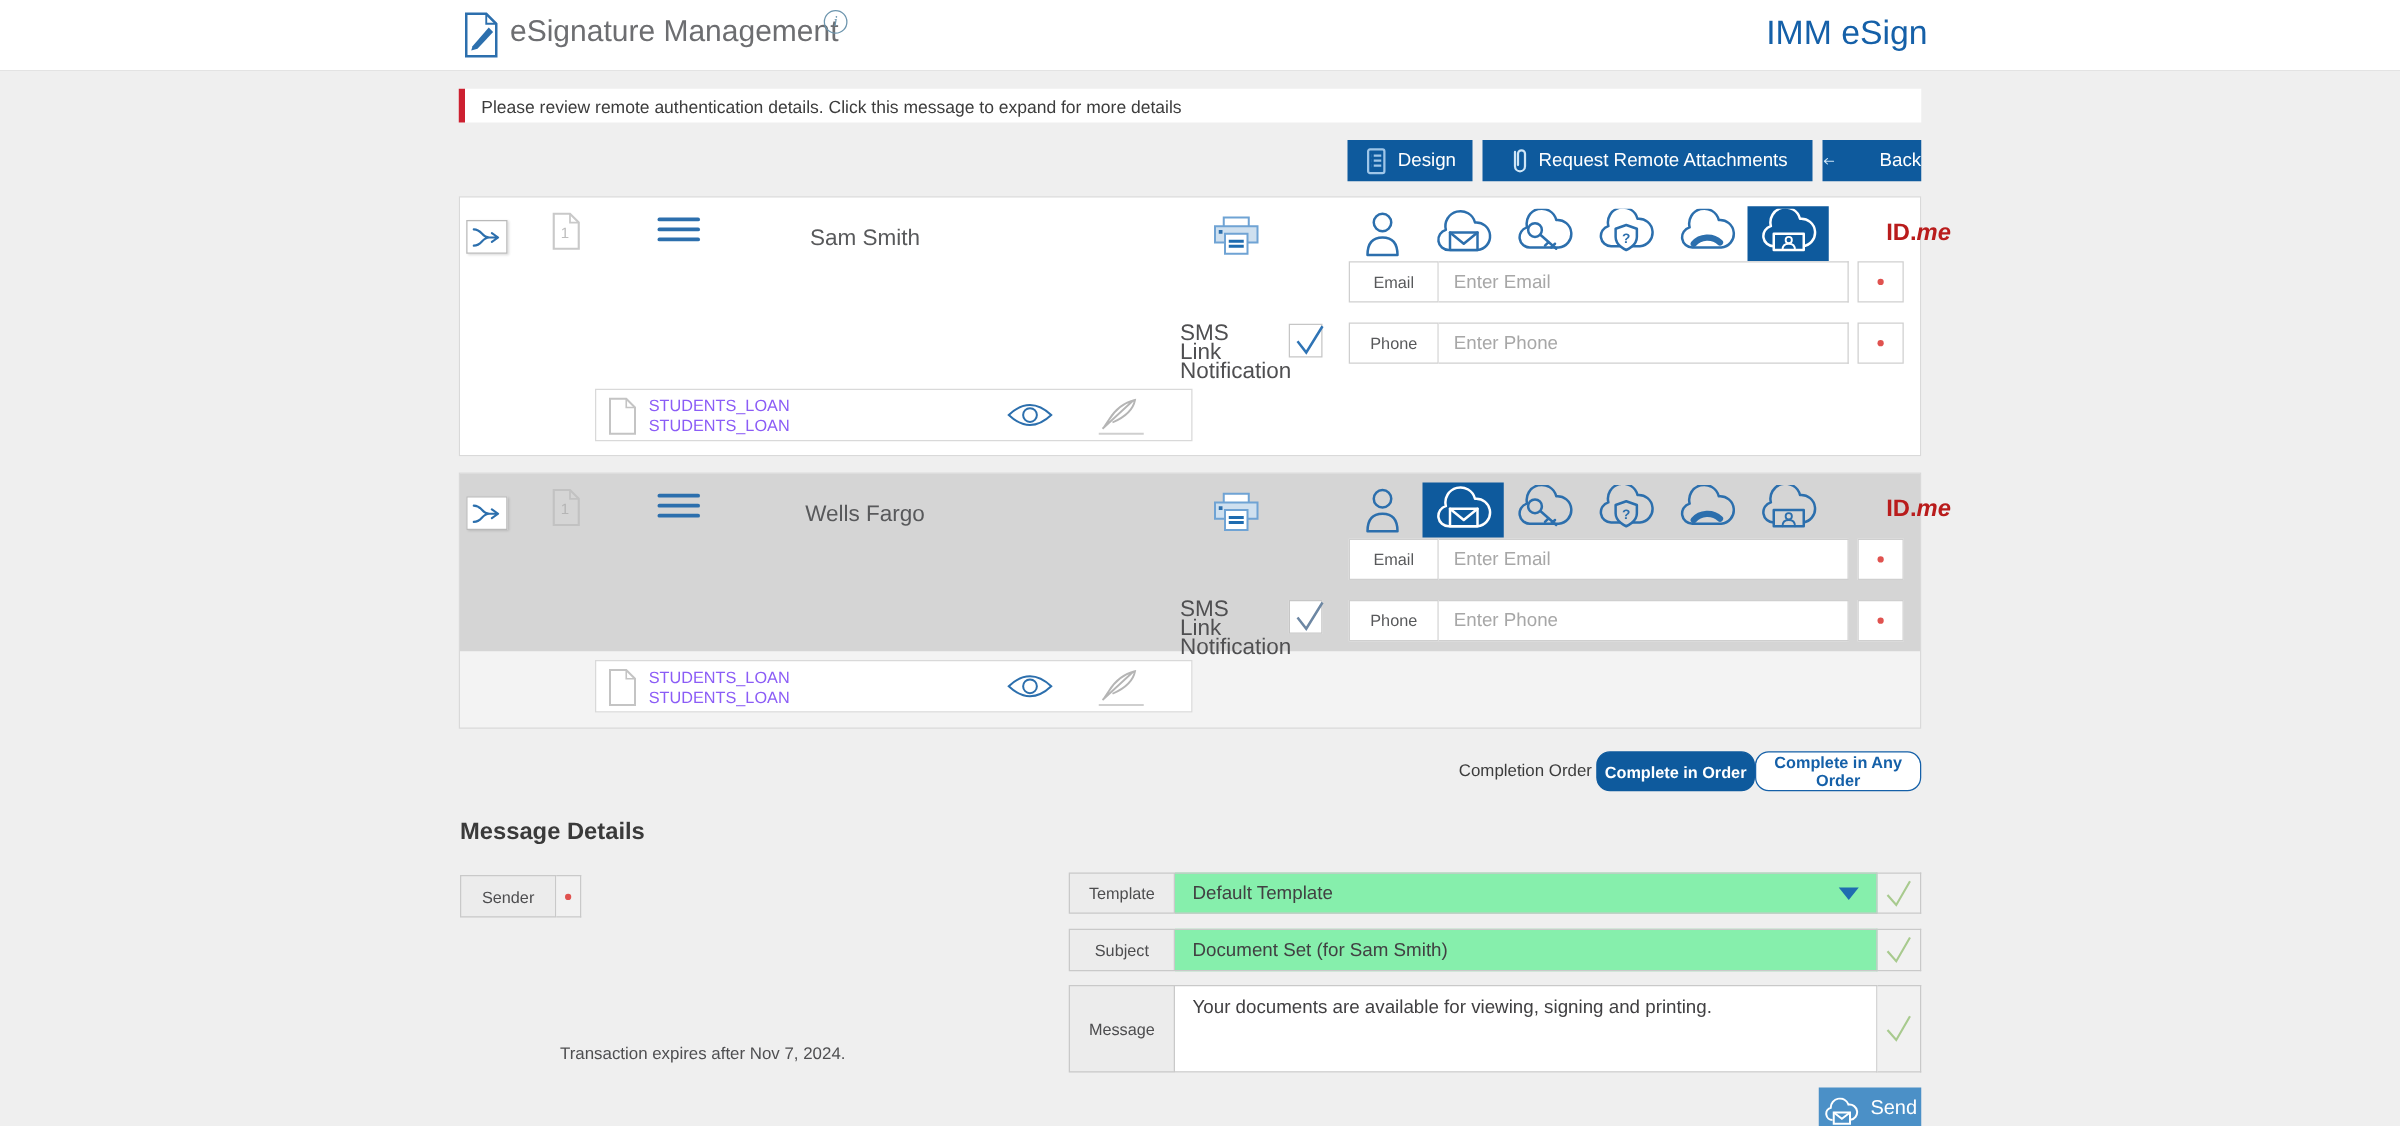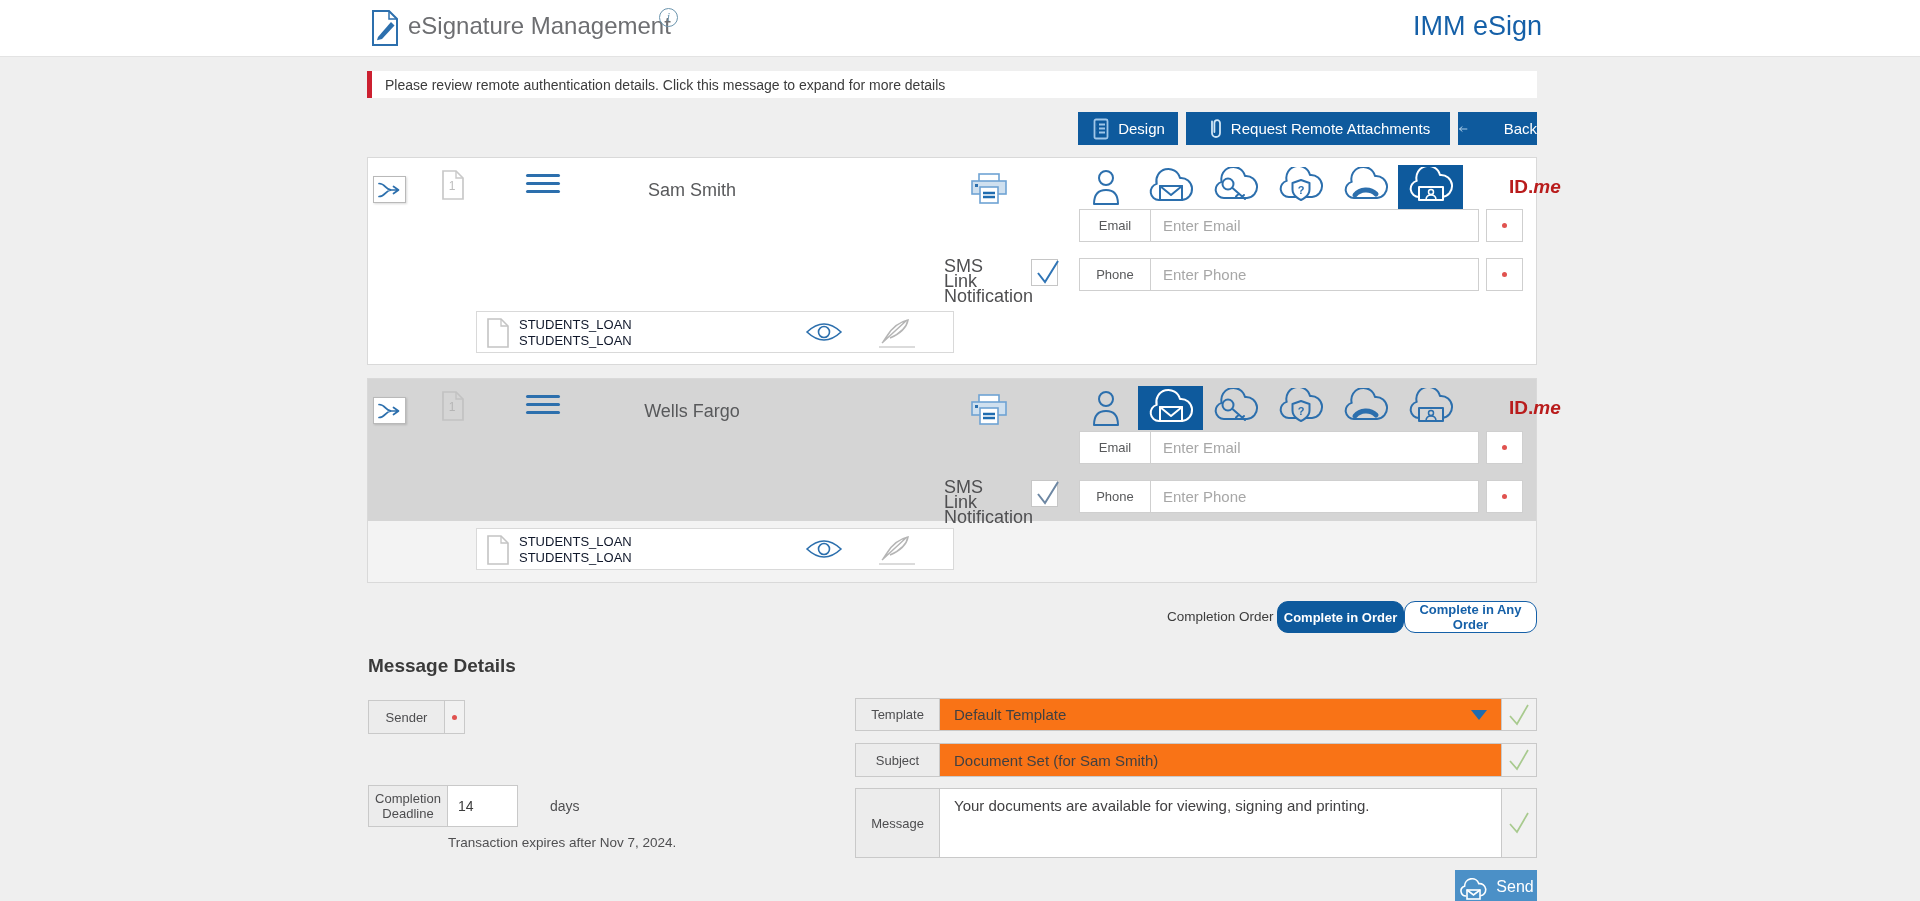--- a/index.html
+++ b/index.html
@@ -54,21 +54,21 @@
   .req-dot { width:5px; height:5px; border-radius:50%; background:#e0524f; }
 
   .sms-label { position:absolute; left:576px; top:101px; width:72px; font-size:18px; line-height:15px; color:#4f4f51; }
   .sms-box { position:absolute; left:663px; top:101px; width:27px; height:27px; background:#fff; border:1px solid #c6c6c6; cursor:pointer; }
   .sms-box svg { position:absolute; left:2px; top:-3px; }
 
   .doc-box { position:absolute; left:108px; width:478px; height:42px; background:#ffffff; border:1px solid #d9d9d9; }
   .card-sam .doc-box { top:153px; }
   .card-wells .doc-box { top:149px; }
   .doc-page { position:absolute; left:9px; top:5px; }
-  .doc-names { position:absolute; left:42px; top:5px; font-size:13px; line-height:16px; color:#0f172a; }
+  .doc-names { position:absolute; left:42px; top:5px; font-size:13px; line-height:16px; color:#8b5cf6; }
   .eye-btn { position:absolute; left:328px; top:9px; background:none; border:none; cursor:pointer; }
   .quill-btn { position:absolute; left:400px; top:5px; background:none; border:none; cursor:pointer; }
 
   
   .comp-row { position:absolute; top:544px; left:0; width:1170px; height:32px; }
   .comp-label { position:absolute; left:800px; top:8px; font-size:13.5px; color:#3c3c3c; }
   .comp-btn { position:absolute; top:0; height:32px; font-family:"Liberation Sans",sans-serif; font-size:13px; font-weight:bold; cursor:pointer;border-radius:11px; }
   .comp-in { left:910px; width:127px; background:#0e5a9d; color:#fff; border:1px solid #0e5a9d; }
   .comp-any { left:1037px; width:133px; background:#ffffff; color:#1560a8; border:1px solid #1560a8; }
 
@@ -88,21 +88,21 @@
   .deadline-row { left:1px; top:728px; height:42px; }
   .deadline-row .md-label { width:80px; }
   .deadline-input { width:70px; border:1px solid #c9c9c9; border-left:none; background:#fff; font-family:"Liberation Sans",sans-serif; font-size:14px; color:#3c3c3c; padding:0 10px; }
   .days-txt { font-size:14px; color:#4f4f51; align-self:center; margin-left:32px; }
   .expiry { position:absolute; left:81px; top:778px; font-size:13.5px; color:#4f4f51; }
 
   .template-row { left:488px; top:641px; height:33px; }
   .subject-row { left:488px; top:686px; height:34px; }
   .message-row { left:488px; top:731px; height:70px; }
   .template-row .md-label, .subject-row .md-label, .message-row .md-label { width:85px; }
-  .md-value { background:#f97316; border:1px solid #c9c9c9; border-left:none; position:relative; display:flex; align-items:center; padding:0 14px; font-size:15px; color:#414042; }
+  .md-value { background:#86efac; border:1px solid #c9c9c9; border-left:none; position:relative; display:flex; align-items:center; padding:0 14px; font-size:15px; color:#414042; }
   .template-row .md-value { width:562px; cursor:pointer; }
   .subject-row .md-value { width:562px; }
   .template-row .md-check, .subject-row .md-check { width:35px; }
   .msg-text { width:562px; height:70px; border:1px solid #c9c9c9; border-left:none; background:#fff; font-family:"Liberation Sans",sans-serif; font-size:15px; color:#414042; padding:8px 14px; resize:none; }
   .message-row .md-check { width:35px; }
 
   .send-btn { position:absolute; left:1088px; top:813px; width:82px; height:40px; background:#4b90c7; border:none; color:#fff; font-family:"Liberation Sans",sans-serif; font-size:16px; display:flex; align-items:flex-start; padding-top:8px; justify-content:center; gap:8px; cursor:pointer; }
 
   svg.stroke-icon { fill:none; stroke:#2c6fad; stroke-width:2; stroke-linecap:round; stroke-linejoin:round; }
 </style>
@@ -399,25 +399,20 @@
 
     <h2 class="md-heading">Message Details</h2>
 
     <div class="md-row sender-row">
       <div class="md-label">Sender</div>
       <div class="md-check">
           <span class="req-dot"></span>
         </div>
     </div>
 
-    <div class="md-row deadline-row">
-      <div class="md-label">Completion Deadline</div>
-      <input class="deadline-input" type="text" value="14" style="">
-      <span class="days-txt">days</span>
-    </div>
     <div class="expiry">Transaction expires after Nov 7, 2024.</div>
 
     <div class="md-row template-row">
       <div class="md-label">Template</div>
       <div class="md-value">
         <span>Default Template</span>
         <span class="caret" style="top:11px;"></span>
       </div>
       <div class="md-check">
         <svg width="24" height="24" viewBox="0 0 24 24" fill="none" stroke="#a8ca8e" stroke-width="1.7">

